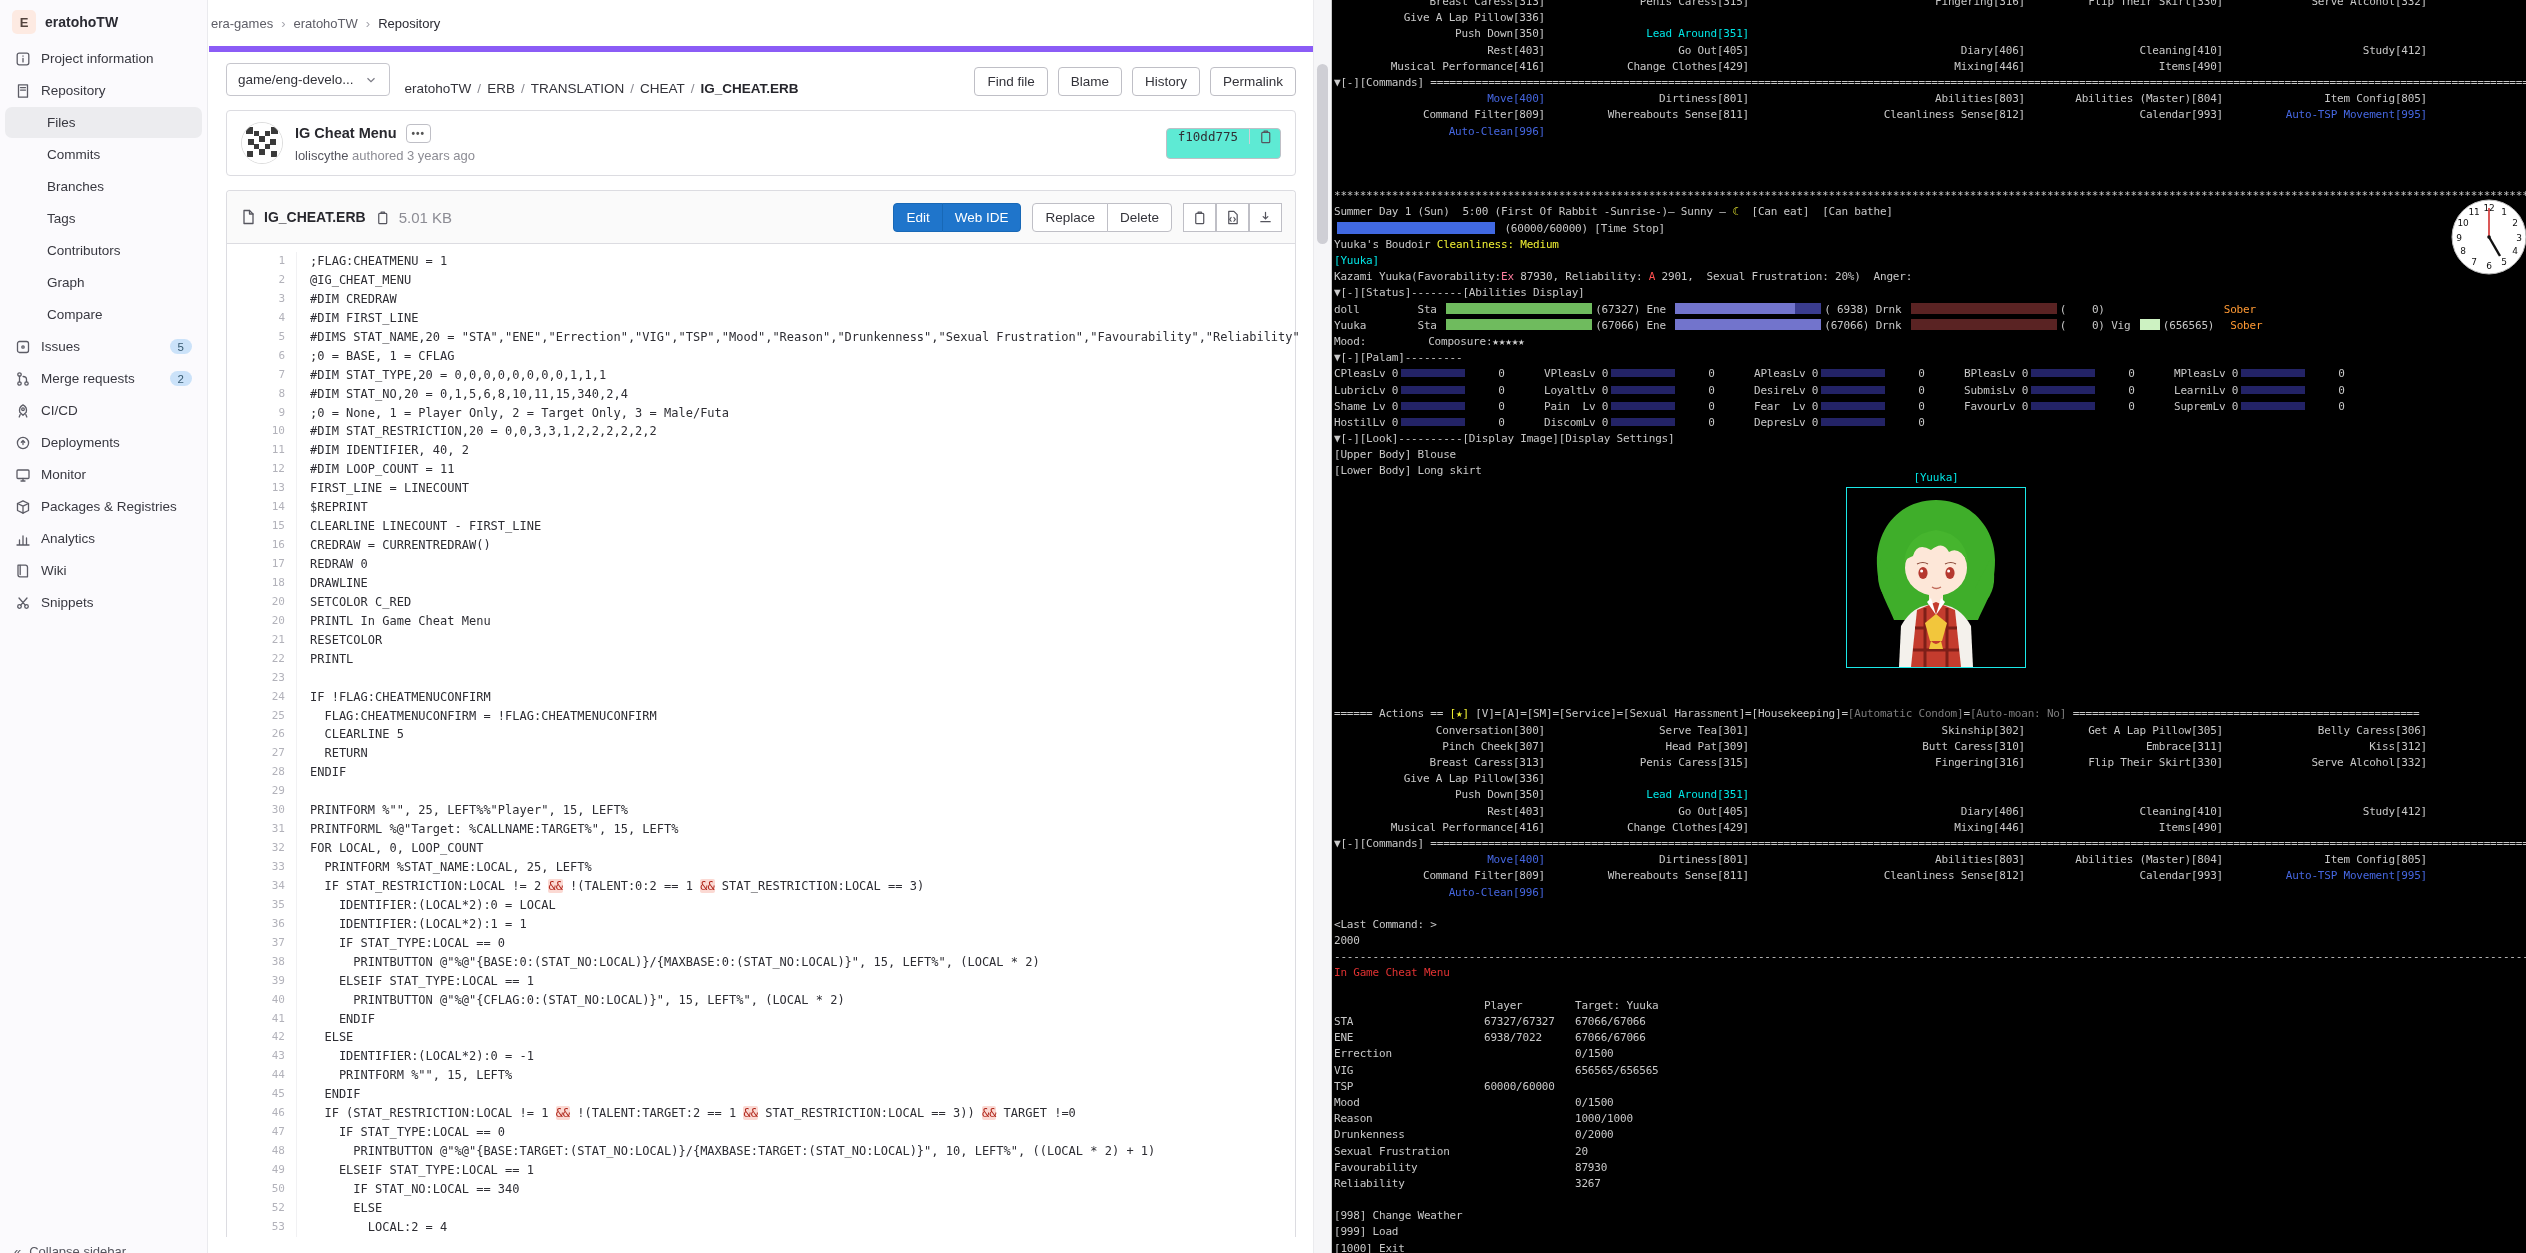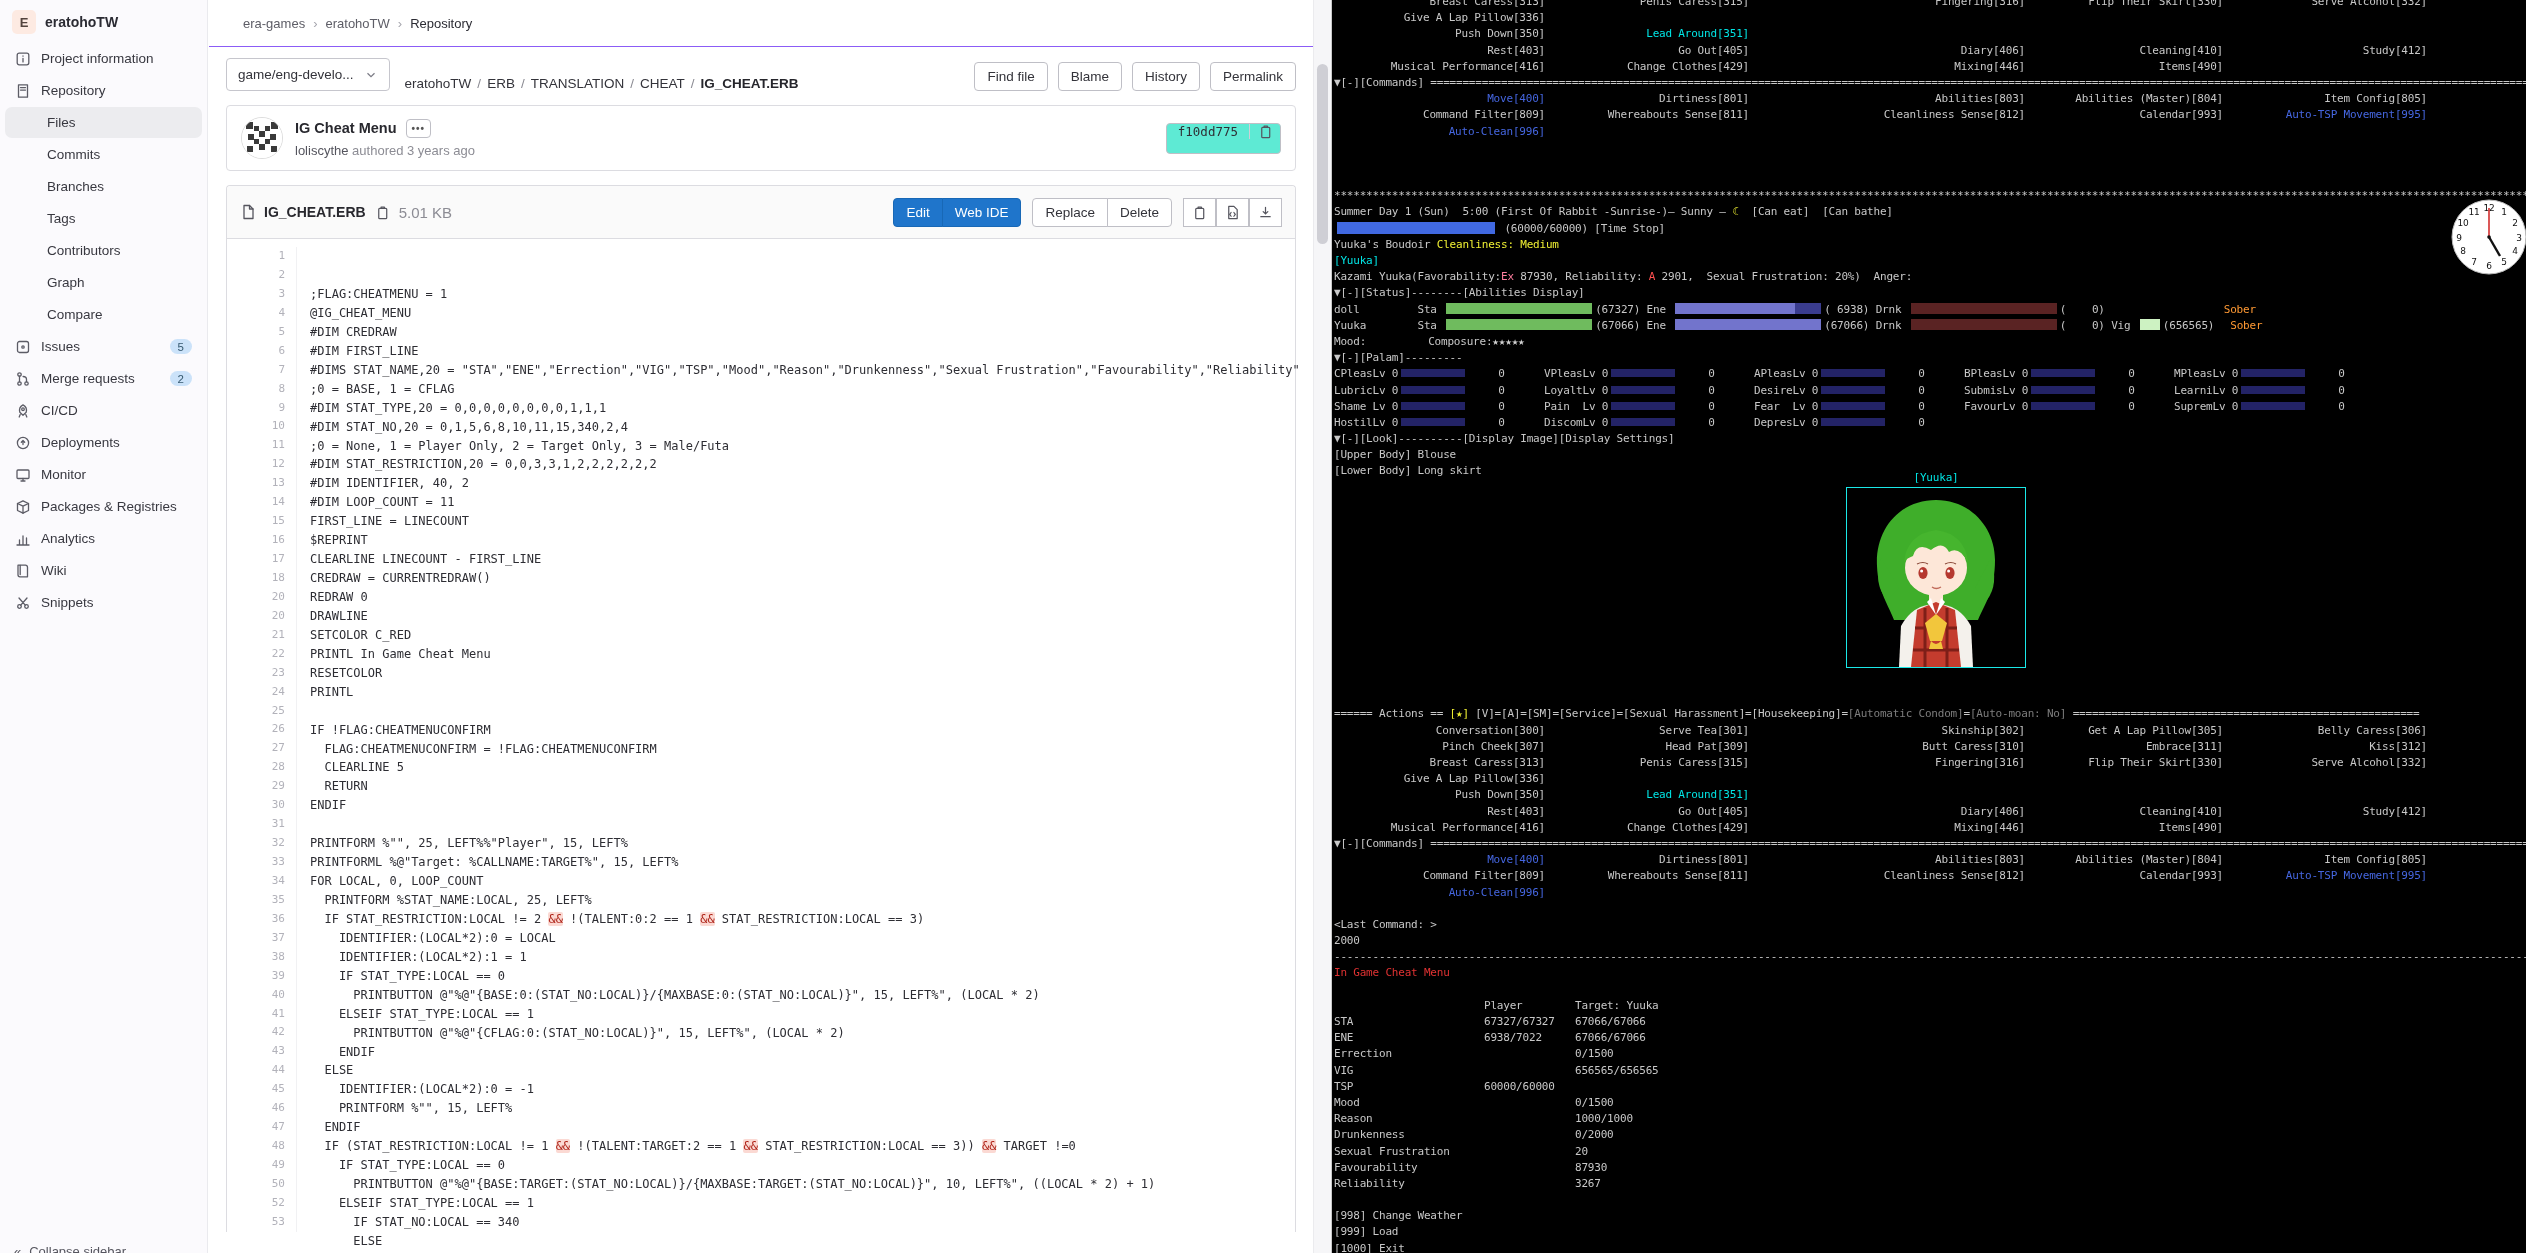--- a/index.html
+++ b/index.html
@@ -14,21 +14,21 @@
   .sb-title{font-weight:700;font-size:14px;color:#2b2b33;}
   .sb-item{display:flex;align-items:center;gap:10px;height:31px;padding:0 10px;margin:1px 5px;border-radius:7px;font-size:13.5px;color:#383840;cursor:pointer;}
   .sb-item svg{flex:none;stroke:#5c5c66;fill:none;stroke-width:1.3;stroke-linecap:round;stroke-linejoin:round;}
   .sb-item.sub{padding-left:42px;}
   .sb-item.active{background:#ececef;}
   .sb-item .lbl{white-space:nowrap;}
   .badge{margin-left:auto;background:#cbe2f9;color:#35586f;border-radius:10px;font-size:11.5px;padding:1.5px 8px;}
   .sb-collapse{position:absolute;left:0;top:1240px;width:208px;display:flex;align-items:center;gap:8px;padding:4px 14px;font-size:13px;color:#55555e;}
 
   .main{position:absolute;left:209px;top:0;width:1104px;height:1253px;}
-  .crumbbar{height:46px;border-bottom:1px solid #8b5cf6;display:flex;align-items:center;padding:0 34px;font-size:13px;color:#5d5d66;text-align:center;}
+  .crumbbar{height:46px;border-bottom:6px solid #8b5cf6;display:flex;align-items:center;padding:0 2px;font-size:13px;color:#5d5d66;text-align:center;}
   .crumb-sep{margin:0 8px;color:#a5a5ad;font-size:13px;}
   .crumb-last{color:#2b2b33;}
   .content{padding:11px 17px 0 17px;}
   .rowbar{display:flex;align-items:flex-end;}
   .branch-dd{display:flex;align-items:center;gap:10px;height:31px;border:1px solid #c6c6cd;border-radius:4px;background:#fff;padding:0 11px;font-size:13.5px;color:#33333a;}
   .branch-dd svg{stroke:#7b7b85;fill:none;stroke-width:1.4;}
   .pathline{margin-left:15px;font-size:13.5px;color:#33333a;white-space:nowrap;}
   .pathline .psep{color:#8b8b93;margin:0 6px;}
   .pathline .plast{font-weight:700;color:#26262c;}
   .toolbar{margin-left:auto;display:flex;gap:10px;}
@@ -54,21 +54,21 @@
   .grp{display:flex;border-radius:10px;}
   .grp .btn{border-radius:0;margin-left:-1px;}
   .grp .btn:first-child{border-radius:4px 0 0 4px;margin-left:0;}
   .grp .btn:last-child{border-radius:0 4px 4px 0;}
   .btn-blue{background:#1f75cb;border-color:#1868b6;color:#fff;}
   .icon-btn{width:33px;height:29px;box-sizing:border-box;border:1px solid #bfbfc6;background:#fff;display:inline-flex;align-items:center;justify-content:center;cursor:pointer;}
 
   .code{padding-top:8px;}
   .cline{display:flex;height:18.95px;line-height:18.95px;font-family:"DejaVu Sans Mono",monospace;font-size:12px;white-space:pre;}
   .ln{width:58px;flex:none;text-align:right;padding-right:11px;color:#b2b2ba;font-size:11px;border-right:1px solid #f1f1f3;margin-right:13px;cursor:pointer;}
-  .ctext{color:#2d2d33;margin-top:38px;}
+  .ctext{color:#2d2d33;}
   .amp{background:#fbd9d3;color:#ae2318;border-radius:2px;}
 
   .scrollbar{position:absolute;left:1313px;top:0;width:18px;height:1253px;background:#f6f6f8;border-left:1px solid #ebebee;box-sizing:border-box;}
   .scroll-thumb{position:absolute;left:3px;top:64px;width:11px;height:180px;background:#cfcfd5;border-radius:6px;}
 
   
   .term{position:absolute;left:1331px;top:0;width:1195px;height:1253px;background:#000;border-left:1px solid #c9c9c9;box-sizing:border-box;overflow:hidden;
         font-family:"DejaVu Sans Mono",monospace;font-size:11px;letter-spacing:-0.2px;color:#c8c8c8;}
   .tcontent{margin-top:-6px;}
   .trow{height:16.2px;line-height:16.2px;white-space:pre;padding-left:2px;overflow:hidden;}

